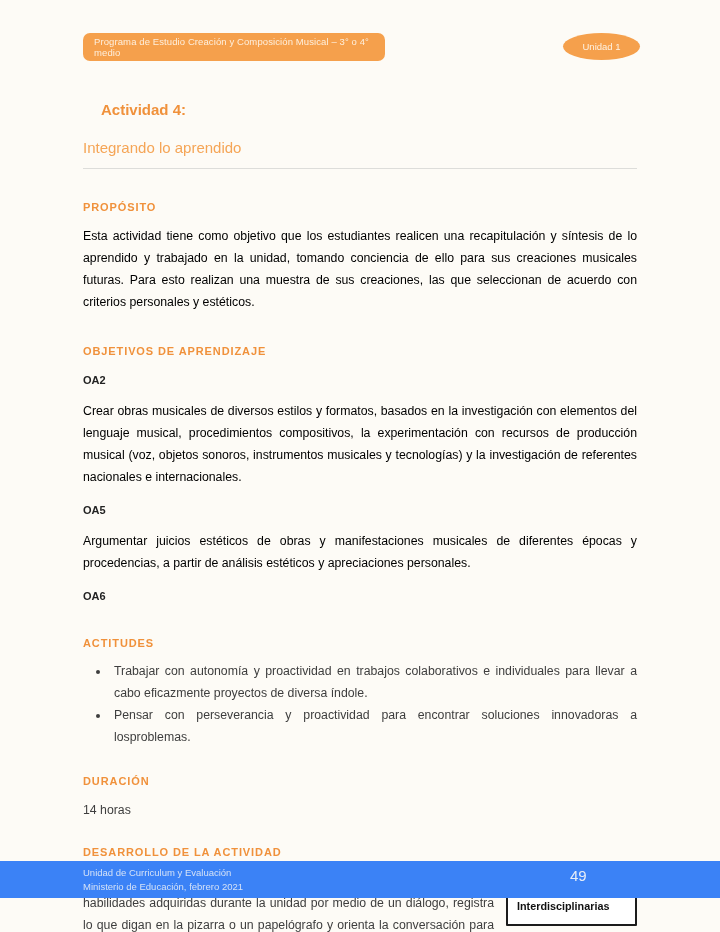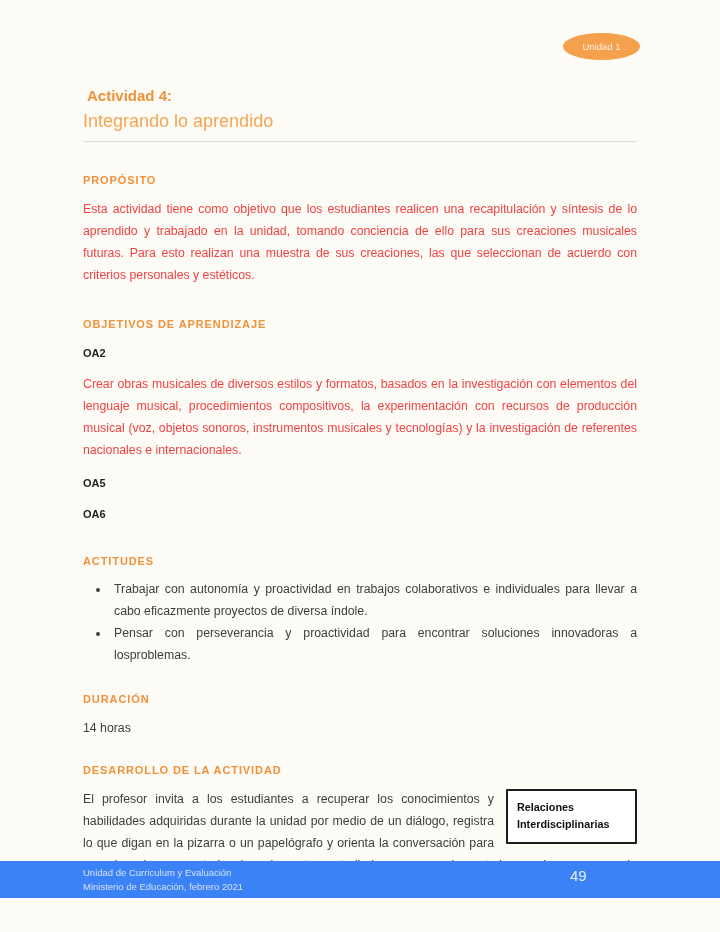--- a/index.html
+++ b/index.html
@@ -30,38 +30,38 @@
     background:#F5A04C; border-radius:50%;
     display:flex; align-items:center; justify-content:center;
   }
   .unit-badge span { font-size:9.5px; color:rgba(255,253,247,0.88); }
 
   
   .content {
     position:absolute; left:83px; top:82px; width:554px;
   }
   .title-line1 {
-    margin:4px; font-size:15px; font-weight:bold; color:#F0913B; line-height:20px;
+    margin:18px; font-size:15px; font-weight:bold; color:#F0913B; line-height:20px;
   }
   .title-line2 {
-    margin:5px 0 0 0; font-size:18px; font-weight:normal; color:#F5A556; line-height:20px;
+    margin:5px 0 0 0; font-size:15px; font-weight:normal; color:#F5A556; line-height:20px;
   }
   .title-rule {
     border:none; border-top:1px solid #DDDDDA; margin:10px 0 0 0;
   }
   .sec-heading {
     margin:31px 0 0 0;
     font-size:11px; font-weight:bold; color:#F0913B;
     letter-spacing:0.9px; line-height:14px;
   }
   .sec-heading.tight { margin-top:26px; }
   .body-text {
     margin:11px 0 0 0;
     font-size:12.3px; line-height:22px;
-    text-align:justify; color:#ef4444;
+    text-align:justify; color:#000000;
   }
   .oa-code {
     margin:13px 0 0 0;
     font-size:11px; font-weight:bold; color:#222222; line-height:18px;
   }
   .bullet-list {
     margin:10px 0 0 0; padding:0 0 0 27px;
     list-style:disc;
   }
   .bullet-list li {
@@ -102,39 +102,43 @@
   .footer-page {
     position:absolute; left:570px; top:6px;
     font-size:15px; color:rgba(255,253,247,0.88);
   }
 </style>
 </head>
 <body>
 
 <div class="page">
 
+  <div class="header-bar">
+    <span>Programa de Estudio Creación y Composición Musical – 3° o 4° medio</span>
+  </div>
   <div class="unit-badge">
     <span>Unidad 1</span>
   </div>
 
   <div class="content">
 
     <h1 class="title-line1">Actividad 4:</h1>
     <h2 class="title-line2">Integrando lo aprendido</h2>
     <hr class="title-rule">
 
     <h3 class="sec-heading">PROPÓSITO</h3>
     <p class="body-text">Esta actividad tiene como objetivo que los estudiantes realicen una recapitulación y síntesis de lo aprendido y trabajado en la unidad, tomando conciencia de ello para sus creaciones musicales futuras. Para esto realizan una muestra de sus creaciones, las que seleccionan de acuerdo con criterios personales y estéticos.</p>
 
     <h3 class="sec-heading">OBJETIVOS DE APRENDIZAJE</h3>
 
     <p class="oa-code">OA2</p>
     <p class="body-text">Crear obras musicales de diversos estilos y formatos, basados en la investigación con elementos del lenguaje musical, procedimientos compositivos, la experimentación con recursos de producción musical (voz, objetos sonoros, instrumentos musicales y tecnologías) y la investigación de referentes nacionales e internacionales.</p>
 
     <p class="oa-code">OA5</p>
+    <p class="body-text">Argumentar juicios estéticos de obras y manifestaciones musicales de diferentes épocas y procedencias, a partir de análisis estéticos y apreciaciones personales.</p>
 
     <p class="oa-code">OA6</p>
 
     <h3 class="sec-heading">ACTITUDES</h3>
     <ul class="bullet-list">
       <li>Trabajar con autonomía y proactividad en trabajos colaborativos e individuales para llevar a cabo eficazmente proyectos de diversa índole.</li>
       <li>Pensar con perseverancia y proactividad para encontrar soluciones innovadoras a losproblemas.</li>
     </ul>
 
     <h3 class="sec-heading tight">DURACIÓN</h3>

